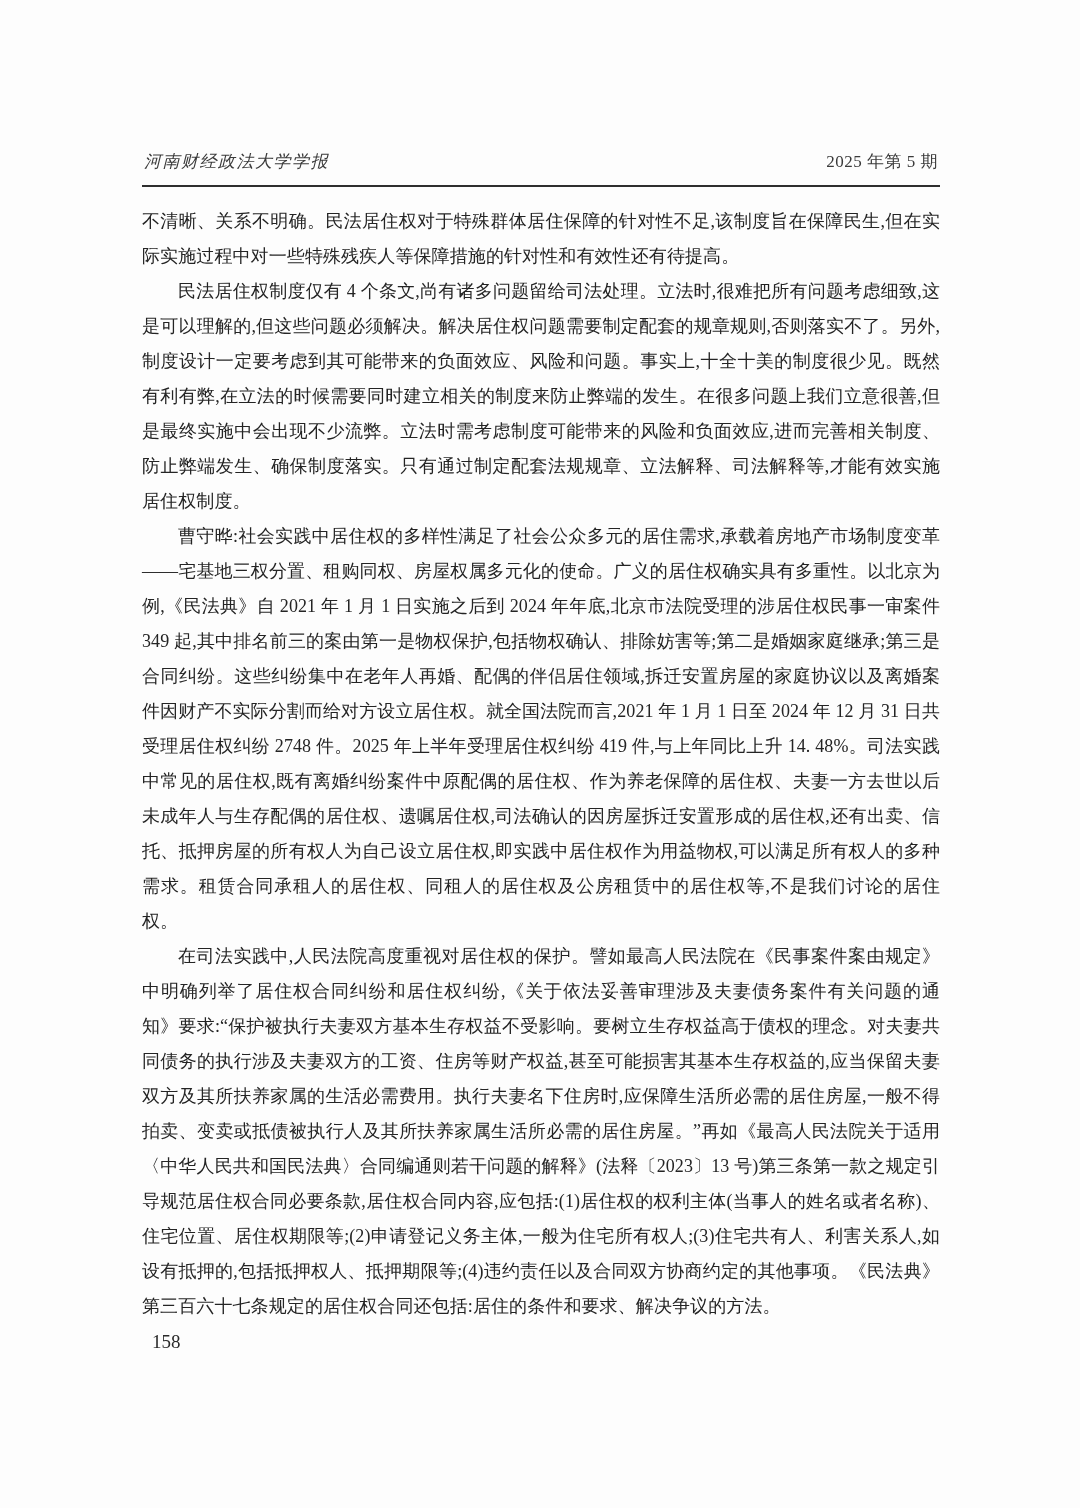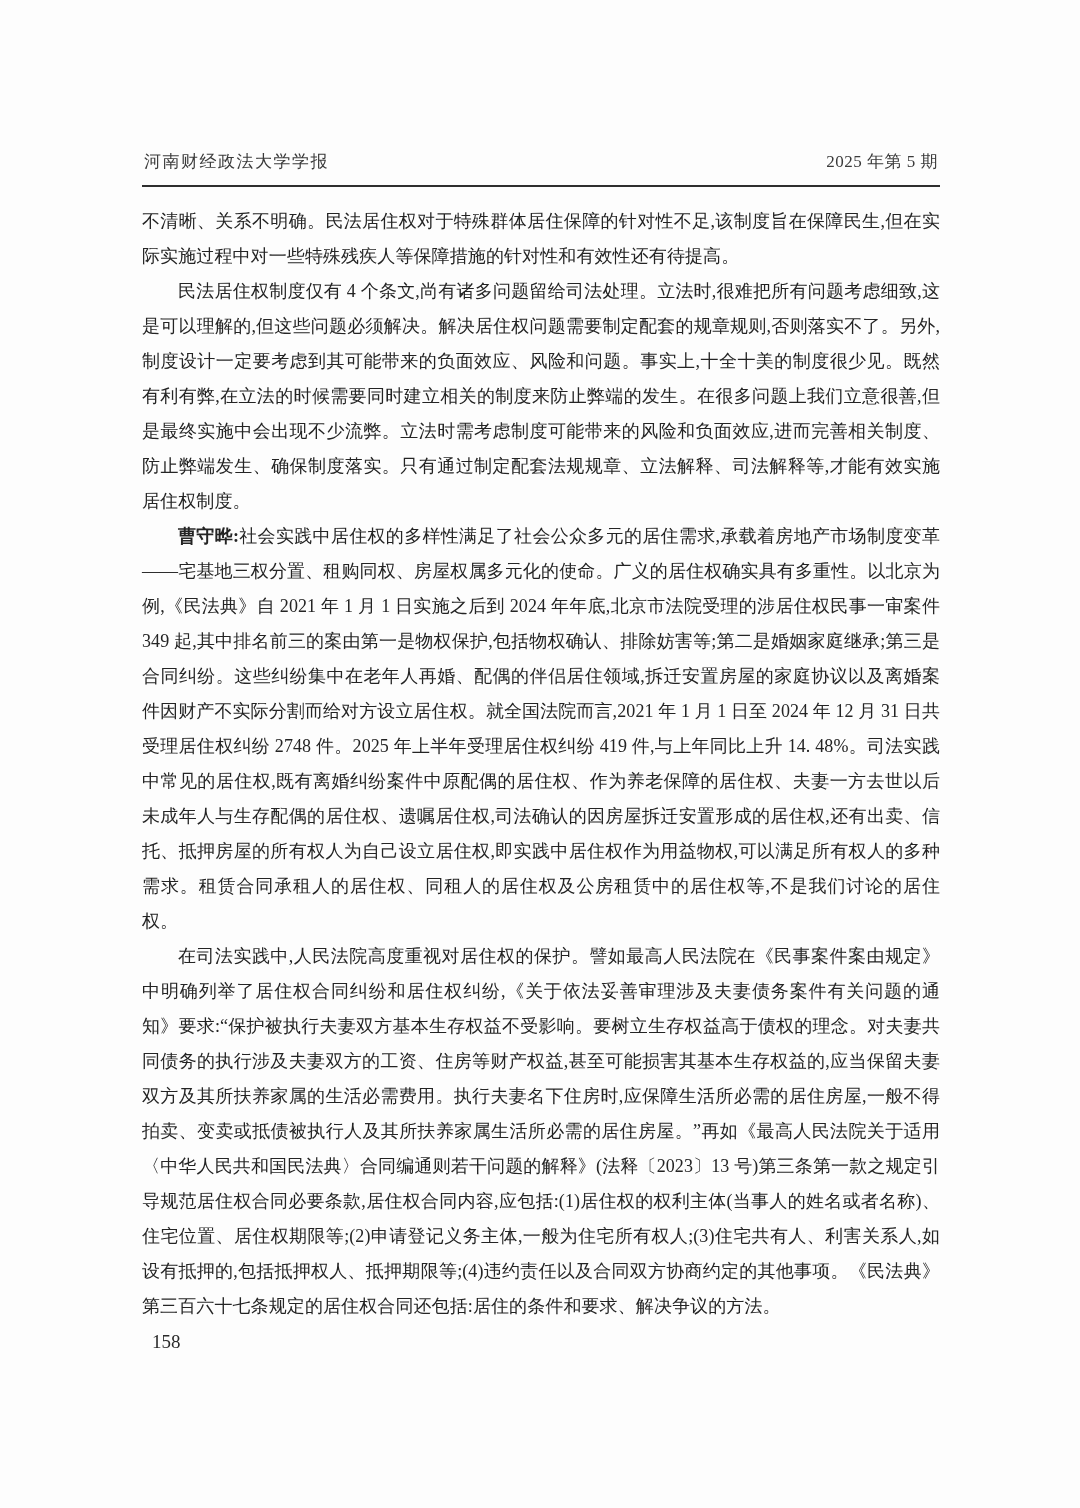--- a/index.html
+++ b/index.html
@@ -25,20 +25,21 @@
   }
   .page-header {
     display: flex;
     justify-content: space-between;
     align-items: baseline;
     font-size: 17px;
     color: #3a3a3a;
     padding: 0 2px 12px 2px;
   }
   .journal-title {
+    font-style: italic;
     letter-spacing: 1.5px;
   }
   .issue-label {
     letter-spacing: 0.5px;
   }
   .header-rule {
     height: 0;
     border-top: 2.5px solid #2e2e2e;
     margin-bottom: 17px;
   }
@@ -51,21 +52,21 @@
     color: #242424;
   }
   .body-text p {
     margin: 0;
     text-indent: 2em;
   }
   .body-text p.no-indent {
     text-indent: 0;
   }
   .speaker {
-    font-weight: bold;
+    font-weight: normal;
   }
   .page-number {
     margin-top: 7px;
     font-size: 19px;
     padding-left: 10px;
     color: #2a2a2a;
   }
 </style>
 </head>
 <body>

